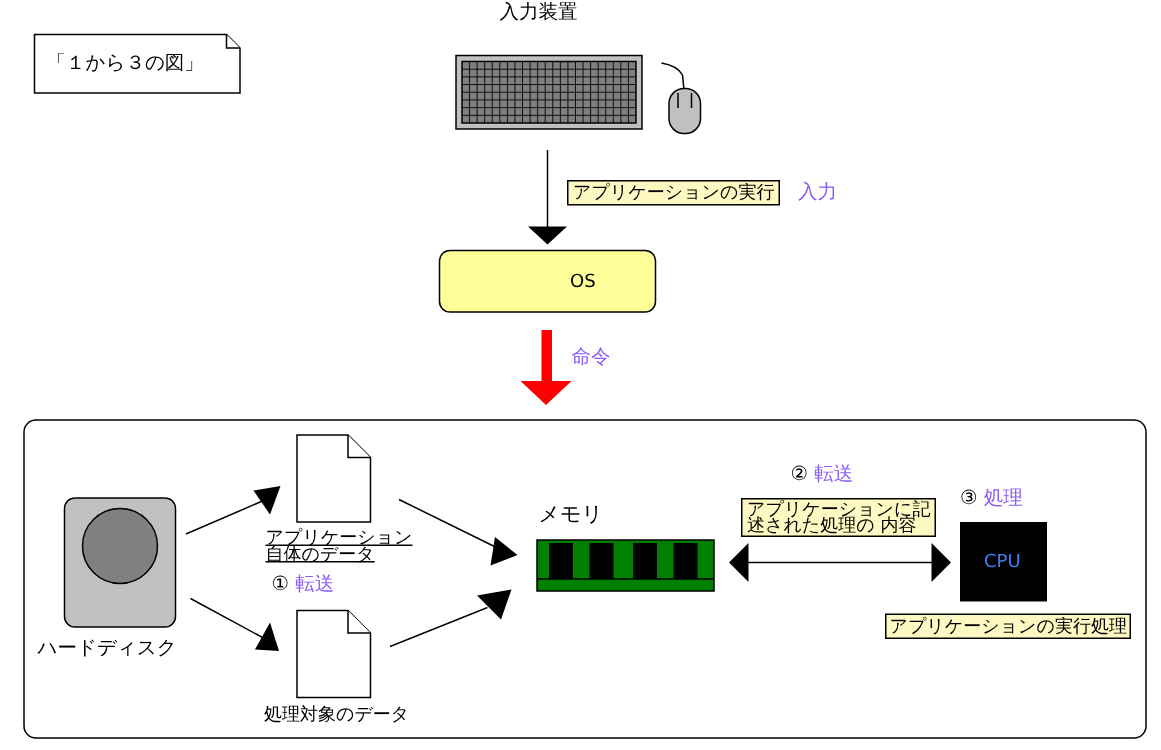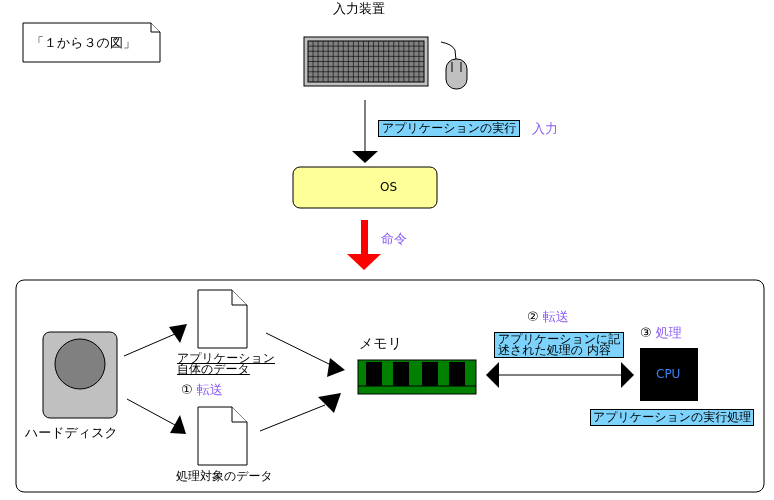--- a/index.html
+++ b/index.html
@@ -1,20 +1,20 @@
 <!DOCTYPE html>
 <html><head>
 <meta charset="utf-8">
 <style>
   html, body { margin:0; padding:0; background:#ffffff; }
   body { width:774px; height:500px; position:relative; overflow:hidden;
          font-family:"DejaVu Sans", sans-serif; color:#000; }
   svg#diagram { position:absolute; left:0; top:0; }
   .lbl { position:absolute; white-space:nowrap; font-size:12px; line-height:13px; }
-  .boxed { position:absolute; border:1px solid #000; background:#7dd3fc; font-size:12px; line-height:13px; padding:1px 3px; white-space:nowrap; }
+  .boxed { position:absolute; border:1px solid #000; background:#fef9c3; font-size:12px; line-height:13px; padding:1px 3px; white-space:nowrap; }
   .red { color:#8b5cf6; }
 </style>
 </head>
 <body>
 
 <svg id="diagram" width="774" height="500" viewBox="0 0 774 500">
 
   <g>
     <path d="M23,23 L151,23 L160,32 L160,62 L23,62 Z" fill="#fff" stroke="#000" stroke-width="1"></path>
     <path d="M151,23 L151,32 L160,32" fill="#fff" stroke="#000" stroke-width="1"></path>

